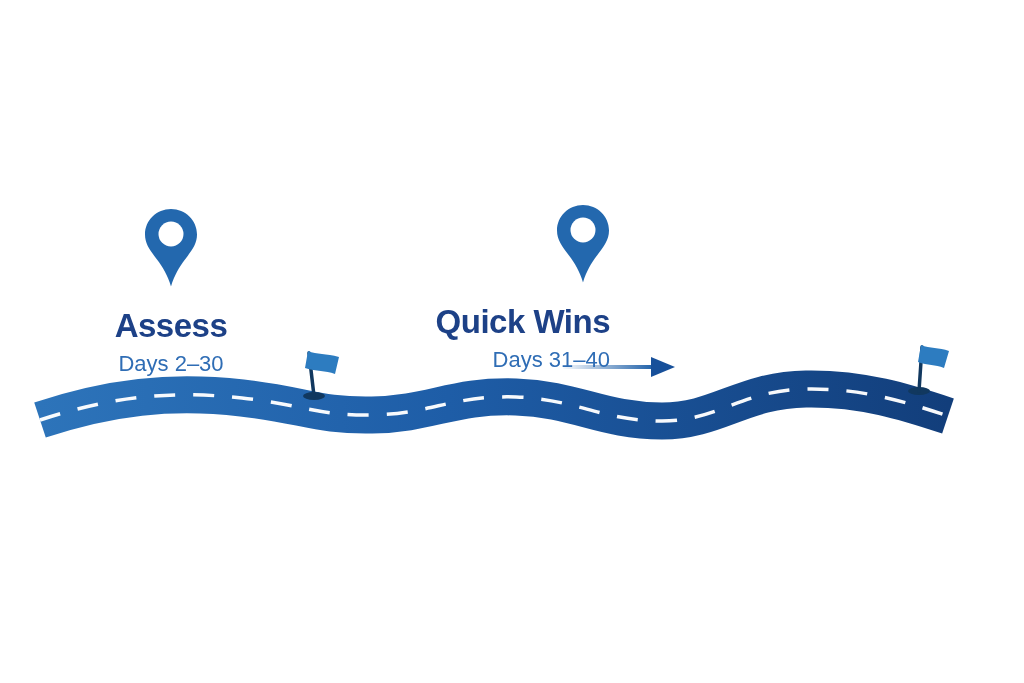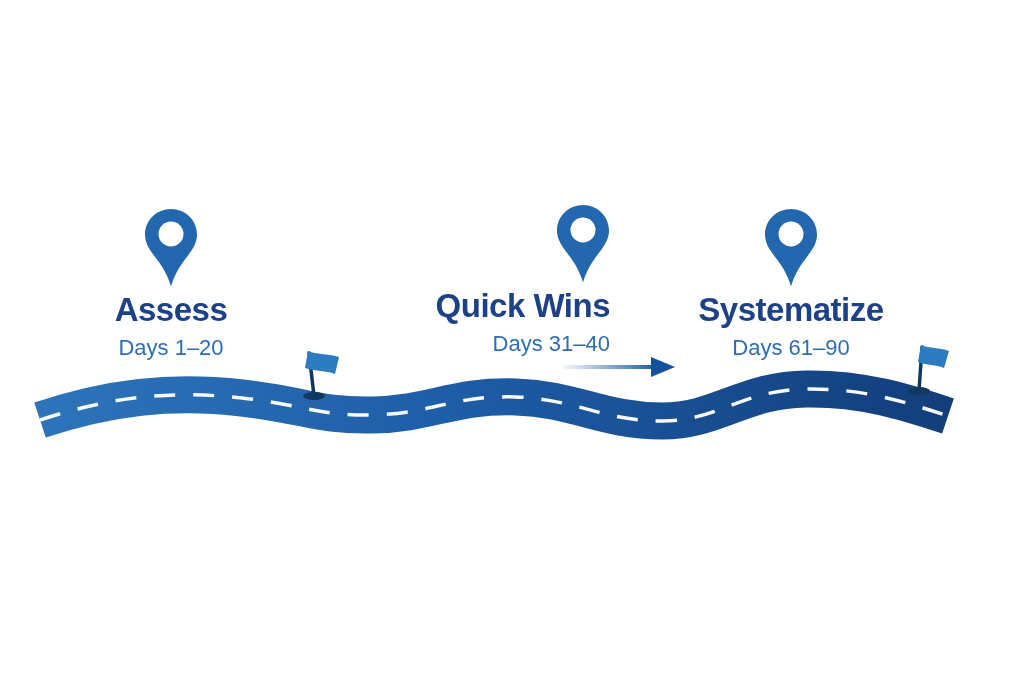--- a/index.html
+++ b/index.html
@@ -27,21 +27,21 @@
     flex-direction:column;
     align-items:center;
     text-align:center;
   }
   .milestone .pin{
     width:54px;
     height:80px;
     display:block;
   }
   .milestone .title{
-    margin-top:5px;
+    margin-top:21px;
     font-size:33px;
     font-weight:700;
     letter-spacing:-0.5px;
     color:var(--title,#1d4187);
     line-height:1.05;
     white-space:nowrap;
   }
   .milestone .days{
     margin-top:7px;
     font-size:22px;
@@ -107,34 +107,26 @@
       <polygon class="arrow-head" points="651,357 675,367 651,377"></polygon>
     </g>
   </svg>
 
   <div class="milestone" id="m1">
     <svg class="pin" viewBox="0 0 54 80" xmlns="http://www.w3.org/2000/svg" aria-hidden="true">
       <path class="pin-shape" d="M27 1 C12.6 1 1 12.4 1 26.5 c0 9.6 5.4 16.2 12 25 c5.6 7.4 10.7 15.6 14 27 c3.3-11.4 8.4-19.6 14-27 c6.6-8.8 12-15.4 12-25 C53 12.4 41.4 1 27 1 Z"></path>
       <circle class="pin-hole" cx="27" cy="26" r="12.5"></circle>
     </svg>
     <div class="title">Assess</div>
-    <div class="days">Days 1–20</div>
+    <div class="days">Days 2–30</div>
   </div>
 
   <div class="milestone" id="m2">
     <svg class="pin" viewBox="0 0 54 80" xmlns="http://www.w3.org/2000/svg" aria-hidden="true">
       <path class="pin-shape" d="M27 1 C12.6 1 1 12.4 1 26.5 c0 9.6 5.4 16.2 12 25 c5.6 7.4 10.7 15.6 14 27 c3.3-11.4 8.4-19.6 14-27 c6.6-8.8 12-15.4 12-25 C53 12.4 41.4 1 27 1 Z"></path>
       <circle class="pin-hole" cx="27" cy="26" r="12.5"></circle>
     </svg>
     <div class="title">Quick Wins</div>
     <div class="days">Days 31–40</div>
   </div>
 
-  <div class="milestone" id="m3">
-    <svg class="pin" viewBox="0 0 54 80" xmlns="http://www.w3.org/2000/svg" aria-hidden="true">
-      <path class="pin-shape" d="M27 1 C12.6 1 1 12.4 1 26.5 c0 9.6 5.4 16.2 12 25 c5.6 7.4 10.7 15.6 14 27 c3.3-11.4 8.4-19.6 14-27 c6.6-8.8 12-15.4 12-25 C53 12.4 41.4 1 27 1 Z"></path>
-      <circle class="pin-hole" cx="27" cy="26" r="12.5"></circle>
-    </svg>
-    <div class="title">Systematize</div>
-    <div class="days">Days 61–90</div>
-  </div>
 
 </div>
 
 </body></html>

